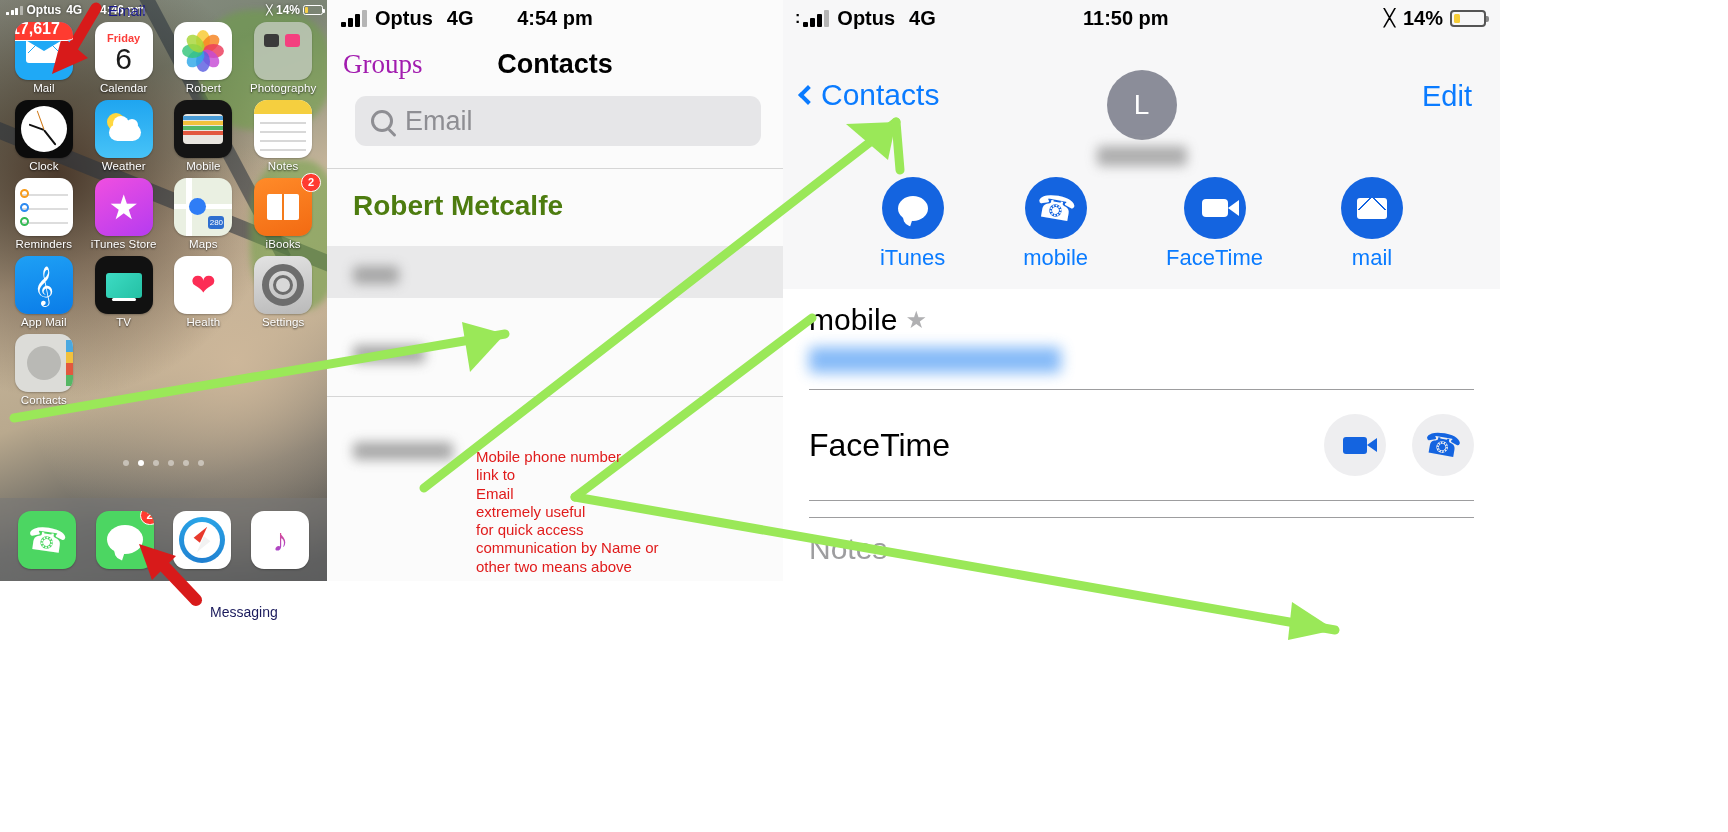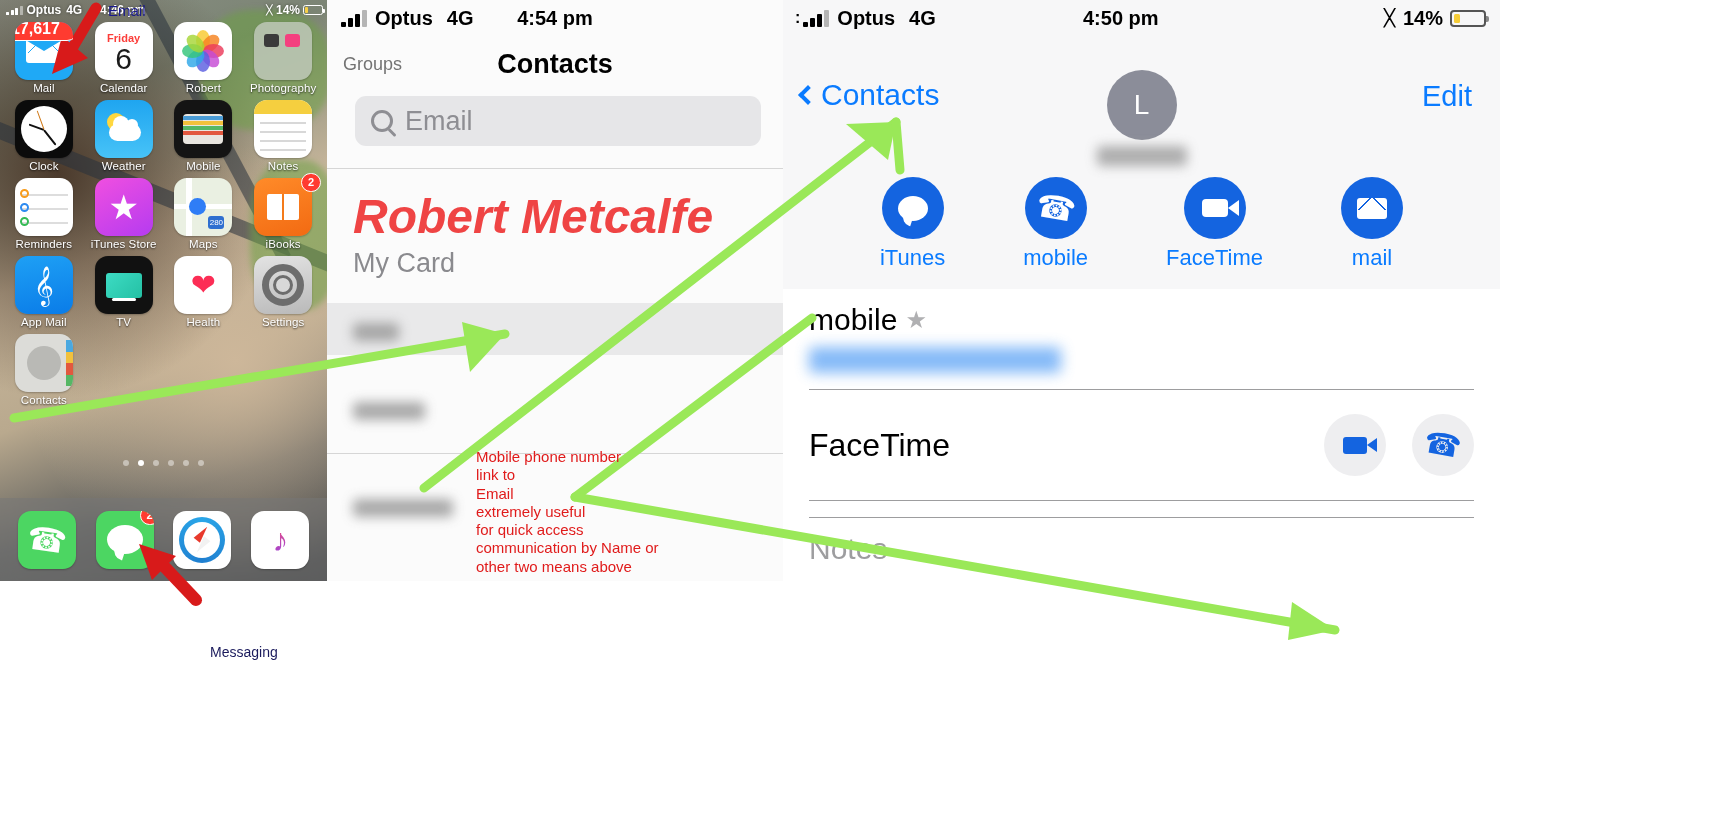--- a/index.html
+++ b/index.html
@@ -160,36 +160,36 @@
   .sb2-sig { display:flex; align-items:flex-end; gap:2px; margin-right:8px; }
   .sb2-sig i { display:block; width:5px; background:#000; border-radius:1px; }
   .sb2-sig i:nth-child(1){height:5px}.sb2-sig i:nth-child(2){height:9px}
   .sb2-sig i:nth-child(3){height:13px}.sb2-sig i:nth-child(4){height:17px;background:#b5b5b5}
   .sb2-carrier{margin-right:14px;font-weight:600;}
   .sb2-net{font-weight:600;}
   .sb2-time{position:absolute;left:50%;transform:translateX(-50%);font-weight:700;}
   .navbar {
     height:56px; display:flex; align-items:center; padding:0 16px; position:relative;
   }
-  .nav-left { color:#737373; font-size:18px; font-weight:400; }
+  .nav-left { color:#a21caf; font-size:27px; font-weight:400;font-family:Liberation Serif, serif; }
   .nav-title { position:absolute; left:50%; transform:translateX(-50%); font-size:27px; font-weight:700; color:#000; white-space:nowrap;}
   .searchbar {
     margin:4px 22px 0 28px; height:50px; background:#e6e6e8; border-radius:11px;
     display:flex; align-items:center; padding:0 16px; gap:12px;
   }
   .search-ico { width:22px;height:22px;border:3px solid #8e8e93;border-radius:50%;position:relative;flex:0 0 auto;}
   .search-ico::after{content:"";position:absolute;right:-7px;bottom:-5px;width:10px;height:3px;background:#8e8e93;transform:rotate(45deg);border-radius:2px;}
   .search-ph { color:#8e8e93; font-size:27px; }
   .list-sep { margin-top:22px; height:1px; background:#d6d6d6; }
   .mycard-row { display:flex; align-items:center; padding:22px 0 10px 26px; gap:24px; }
   .avatar-rm {
     width:96px;height:96px;border-radius:50%;background:#76798a;color:#fff;
     display:flex;align-items:center;justify-content:center;font-size:36px;font-weight:400;letter-spacing:.5px;flex:0 0 auto;
   }
-  .mycard-name { font-size:48px; font-weight:700; color:#ef4444; white-space:nowrap; line-height:1.1;font-style:italic;}
+  .mycard-name { font-size:28px; font-weight:700; color:#4d7c0f; white-space:nowrap; line-height:1.1;}
   .mycard-sub { font-size:27px; color:#8a8a8e; margin-top:4px; }
   .blur-row { margin:14px 0 0 0; }
   .blur-band { background:#e9e9ea; height:52px; }
   .blur-text { height:18px; background:#9a9a9a; border-radius:4px; filter:blur(6px); opacity:.85; }
   .list-hr { height:1px; background:#d6d6d6; }
 
   
   .panel-detail {
     position:absolute; left:783px; top:0; width:717px; height:832px;
     background:#fff; overflow:hidden;
@@ -489,21 +489,20 @@
     </div>
     <div class="searchbar">
       <span class="search-ico"></span>
       <span class="search-ph">Email</span>
     </div>
     <div class="list-sep"></div>
 
     <div class="mycard-row">
       <div>
         <div class="mycard-name">Robert Metcalfe</div>
-        <div class="mycard-sub">My Card</div>
       </div>
     </div>
 
     <div class="blur-row">
       <div class="blur-band">
         <div class="blur-text" style="width:46px;margin-left:26px;position:relative;top:20px;"></div>
       </div>
     </div>
     <div class="blur-row" style="height:84px;display:flex;align-items:center;">
       <div class="blur-text" style="width:72px;margin-left:26px;"></div>
@@ -518,21 +517,21 @@
     <div class="d-statusbar">
       <span class="d-sb-colon">:</span>
       <span class="sb2-sig">
           <i></i>
           <i></i>
           <i></i>
           <i></i>
         </span>
       <span class="sb2-carrier">Optus</span>
       <span class="sb2-net">4G</span>
-      <span class="d-time">4:50 pm</span>
+      <span class="d-time">11:50 pm</span>
       <span class="d-right">
         <span style="font-size:21px">ᚷ</span>
         <span>14%</span>
         <span class="batt-d">
             <i></i>
           </span>
       </span>
     </div>
 
     <div class="d-header">
@@ -635,21 +634,21 @@
     </g>
 
     <g>
       <path d="M575,497 L1335,630" stroke="#9ae858" stroke-width="9" fill="none" stroke-linecap="round"></path>
       <path d="M1335,630 L1292,602 L1288,640 Z" fill="#9ae858"></path>
     </g>
   </svg>
 
   <div class="anno-layer">
     <span class="anno-label" style="left:108px;top:2px;font-size:15px;color:#1a1a8c;">Email</span>
-    <span class="anno-label" style="left:210px;top:604px;margin-top:40px;">Messaging</span>
+    <span class="anno-label" style="left:210px;top:604px;">Messaging</span>
     <span class="anno-text" style="left:476px;top:448px;">Mobile phone number
 link to
 Email
 extremely useful
 for quick access
 communication by Name or
 other two means above</span>
   </div>
 
 </div>

